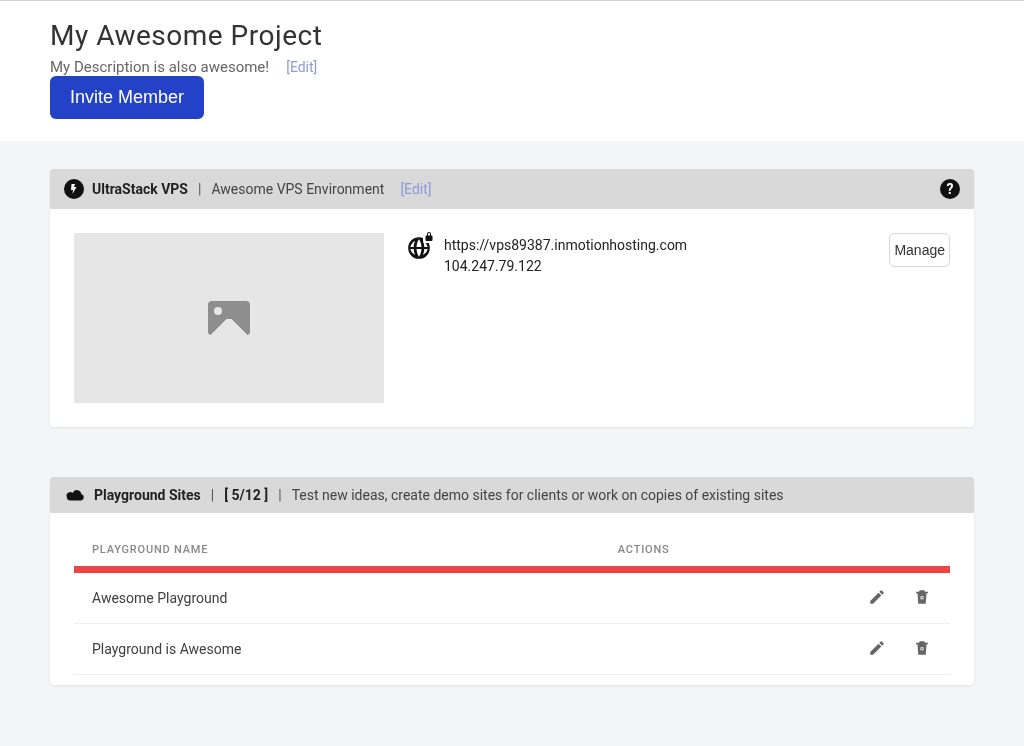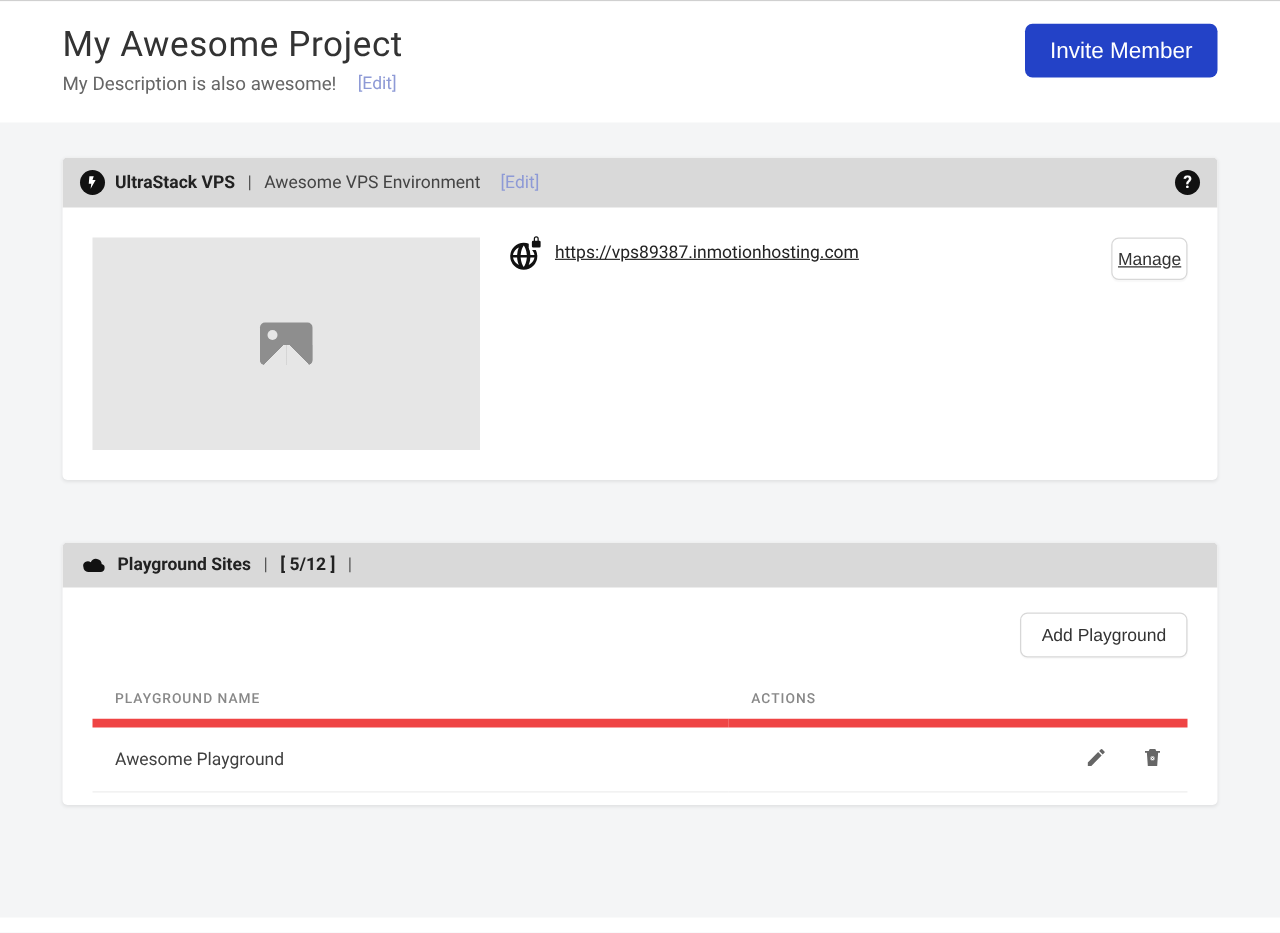--- a/index.html
+++ b/index.html
@@ -11,20 +11,21 @@
     height: 746px;
     overflow: hidden;
     border-top: 1px solid #d0d0d0;
   }
   .header {
     padding: 18px 50px 22px 50px;
     display:flex;
     justify-content:space-between;
     align-items:flex-start;
     background:#fff;
+    flex-direction:column;
   }
   .header-left h1 {
     font-size:28px;
     font-weight:400;
     color:#333;
     letter-spacing:0.5px;
     margin-bottom:6px;
   }
   .header-left .desc-row {
     display:flex;
@@ -126,21 +127,20 @@
       linear-gradient(135deg, transparent 50%, #e6e6e6 50%) left/50% 100% no-repeat,
       linear-gradient(45deg, #e6e6e6 50%, transparent 50%) right/50% 100% no-repeat;
     background-color:#8e8e8e;
   }
 
   .vps-info {
     flex:1;
     display:flex;
     justify-content:space-between;
     align-items:flex-start;
-    text-decoration:underline;
   }
   .vps-info-left {
     display:flex;
     gap:12px;
     align-items:flex-start;
     padding-top:2px;
   }
   .globe-lock {
     width:26px; height:26px;
     position:relative;
@@ -258,43 +258,42 @@
           <span class="globe-lock">
             <svg viewBox="0 0 24 24" width="26" height="26" fill="#111">
               <path d="M12 2a10 10 0 1 0 .001 20.001A10 10 0 0 0 12 2zm7.93 9h-3.02a16 16 0 0 0-1.24-5.46A8.03 8.03 0 0 1 19.93 11zM12 4c.9 1.2 2 3.5 2.3 7h-4.6C10 7.5 11.1 5.2 12 4zM8.33 5.54A16 16 0 0 0 7.09 11H4.07a8.03 8.03 0 0 1 4.26-5.46zM4.07 13h3.02c.16 2 .6 3.9 1.24 5.46A8.03 8.03 0 0 1 4.07 13zM12 20c-.9-1.2-2-3.5-2.3-7h4.6c-.3 3.5-1.4 5.8-2.3 7zm3.67-1.54A16 16 0 0 0 16.91 13h3.02a8.03 8.03 0 0 1-4.26 5.46z"></path>
             </svg>
             <svg viewBox="0 0 24 24" width="12" height="12" fill="#111" style="position:absolute;right:-3px;top:-4px;background:#fff;border-radius:2px">
               <path d="M12 2a4 4 0 0 0-4 4v3H7a2 2 0 0 0-2 2v7a2 2 0 0 0 2 2h10a2 2 0 0 0 2-2v-7a2 2 0 0 0-2-2h-1V6a4 4 0 0 0-4-4zm-2 4a2 2 0 1 1 4 0v3h-4V6z"></path>
             </svg>
           </span>
           <div class="vps-lines">
             <div>https://vps89387.inmotionhosting.com</div>
+            <div>104.247.79.122</div>
           </div>
         </div>
         <button class="manage-btn">Manage</button>
       </div>
     </div>
   </div>
 
   <div class="card">
     <div class="card-header">
       <span class="cloud-icon">
         <svg viewBox="0 0 24 16" width="22" height="16" fill="#111">
           <path d="M19 7.5a5 5 0 0 0-9.6-1.8A4 4 0 0 0 3 10a4 4 0 0 0 4 4h11a3.5 3.5 0 0 0 1-6.85z"></path>
         </svg>
       </span>
       <span class="title">Playground Sites</span>
       <span class="sep">|</span>
       <span class="title" style="font-weight:700">[ 5/12 ]</span>
       <span class="sep">|</span>
+      <span class="sub">Test new ideas, create demo sites for clients or work on copies of existing sites</span>
     </div>
     <div class="pg-body">
-      <div class="add-row">
-        <button class="add-pg-btn">Add Playground</button>
-      </div>
       <table class="pg-table">
         <thead>
           <tr>
             <th>PLAYGROUND NAME</th>
             <th class="actions">ACTIONS</th>
           </tr>
         </thead>
         <tbody>
           <tr>
             <td>Awesome Playground</td>
@@ -306,18 +305,35 @@
               </span>
               <span class="action-icon">
                 <svg viewBox="0 0 24 24">
                     <path d="M6 7h12l-1 14H7L6 7zm3-4h6l1 2h4v2H4V5h4l1-2z"></path>
                     <rect x="10" y="11" width="4" height="4" rx="0.5" fill="#fff"></rect>
                     <path d="M11 12l2 2m0-2l-2 2" stroke="#666" stroke-width="1"></path>
                   </svg>
               </span>
             </td>
           </tr>
+          <tr>
+            <td>Playground is Awesome</td>
+            <td class="actions">
+              <span class="action-icon">
+                <svg viewBox="0 0 24 24">
+                    <path d="M3 17.25V21h3.75l11-11.04-3.75-3.75L3 17.25zM20.71 7.04a1 1 0 0 0 0-1.41l-2.34-2.34a1 1 0 0 0-1.41 0l-1.83 1.83 3.75 3.75 1.83-1.83z"></path>
+                  </svg>
+              </span>
+              <span class="action-icon">
+                <svg viewBox="0 0 24 24">
+                    <path d="M6 7h12l-1 14H7L6 7zm3-4h6l1 2h4v2H4V5h4l1-2z"></path>
+                    <rect x="10" y="11" width="4" height="4" rx="0.5" fill="#fff"></rect>
+                    <path d="M11 12l2 2m0-2l-2 2" stroke="#666" stroke-width="1"></path>
+                  </svg>
+              </span>
+            </td>
+          </tr>
         </tbody>
       </table>
     </div>
   </div>
 
 </div>
 
 </body></html>

